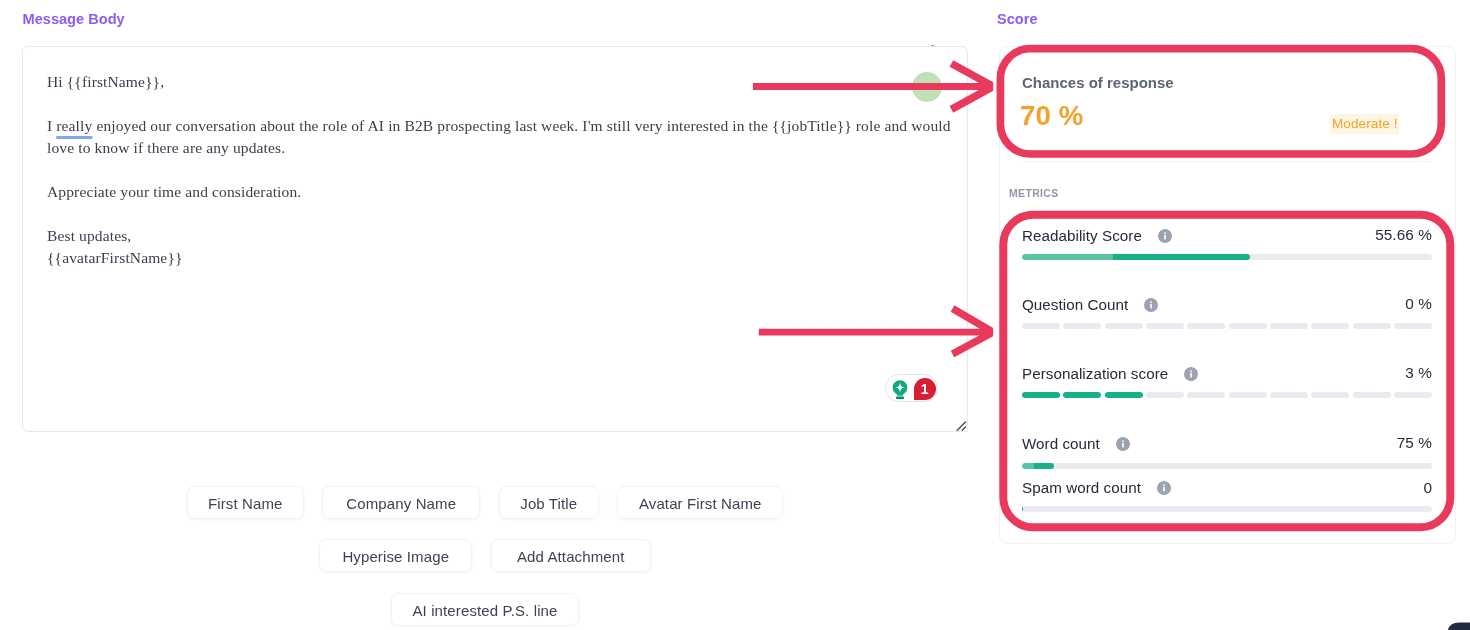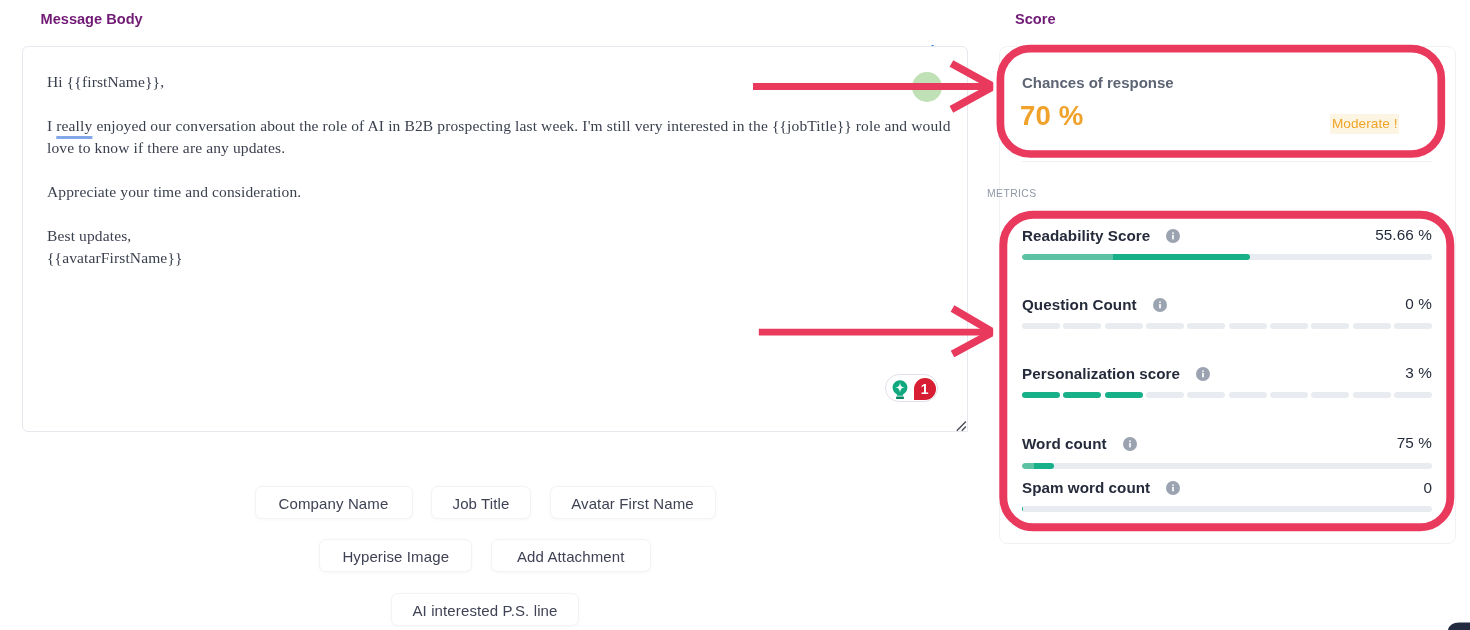--- a/index.html
+++ b/index.html
@@ -3,21 +3,21 @@
 <meta charset="utf-8">
 <title>Message Body Score</title>
 <style>
   html,body{margin:0;padding:0;}
   body{width:1470px;height:630px;background:#ffffff;overflow:hidden;
        font-family:"Liberation Sans",sans-serif;color:#3f4254;
        -webkit-font-smoothing:antialiased;}
   .page{position:relative;width:1470px;height:630px;background:#fff;}
 
   
-  .hdr{position:absolute;font-size:14.6px;font-weight:700;letter-spacing:0;color:#701a75;line-height:16px;margin-left:18px;}
+  .hdr{position:absolute;font-size:14.6px;font-weight:700;letter-spacing:0;color:#8b5cf6;line-height:16px;}
   #lbl-message-body{left:22.5px;top:11px;}
   #lbl-score{left:997px;top:11px;}
   #lnk-preview{position:absolute;left:898px;top:11px;font-size:15px;font-weight:700;
                color:#2b85e0;cursor:pointer;line-height:16px;margin-top:32px;}
 
   
   .ta{position:absolute;left:22px;top:46px;width:946px;height:386px;
       border:1px solid #e6e8ee;border-radius:6px 6px 0 6px;background:#fff;box-sizing:border-box;}
   .ta-body{position:absolute;left:47px;top:71px;width:905px;font-size:15.5px;
            line-height:22px;color:#3a3f4d;letter-spacing:.13px;font-family:Liberation Serif, serif;}
@@ -49,27 +49,27 @@
               background:#fff;border:1px solid #f1f2f6;border-radius:8px;
               box-sizing:border-box;}
   .chances-lbl{position:absolute;left:1022px;top:74.5px;font-size:15px;font-weight:700;
                color:#5d6473;line-height:16px;letter-spacing:0px;}
   .chances-val{position:absolute;left:1020px;top:100.5px;font-size:27.6px;font-weight:700;
                color:#f0a22a;letter-spacing:.1px;line-height:30px;}
   .moderate{position:absolute;left:1330px;top:113.5px;font-size:13.6px;font-weight:400;
             color:#efa427;background:#fdf5e4;border-radius:0;padding:3px 2px 3.5px 2px;
             line-height:14px;letter-spacing:.05px;}
   .divider{position:absolute;left:1022px;top:161px;width:410px;height:1px;background:#eef0f4;}
-  .metrics-lbl{position:absolute;left:987px;top:187.5px;font-size:10.4px;font-weight:400;
+  .metrics-lbl{position:absolute;left:1009px;top:187.5px;font-size:10.4px;font-weight:700;
                letter-spacing:0.4px;color:#8f97a6;line-height:11px;}
 
   .metric{position:absolute;left:1022px;width:410px;}
   .metric .row{position:absolute;left:0;top:0;width:100%;height:16px;
                display:flex;align-items:center;justify-content:space-between;}
-  .metric .name{font-size:15.2px;font-weight:700;color:#252b3b;display:flex;align-items:center;gap:16px;
+  .metric .name{font-size:15.2px;font-weight:400;color:#252b3b;display:flex;align-items:center;gap:16px;
                 letter-spacing:.05px;}
   .metric .val{font-size:15.3px;font-weight:400;color:#252b3b;letter-spacing:.1px;}
   .info{width:14px;height:14px;display:inline-block;cursor:pointer;flex:0 0 auto;
         position:relative;top:0.5px;}
 
   .barline{position:absolute;left:0;width:410px;height:6px;border-radius:3px;
            background:#e8ebef;overflow:hidden;}
   .barline .fill{position:absolute;left:0;top:0;height:100%;border-radius:3px;}
   .segbar{position:absolute;left:0;width:410px;display:flex;gap:3.4px;}
   .segbar .seg{flex:1;height:6px;border-radius:3px;background:#e8ebef;}
@@ -105,20 +105,21 @@
       <path d="M8 2.4C8.35 4.85 9.1 6.2 10.35 6.95 11.1 7.15 11.9 7.35 12.9 7.5
                11.9 7.65 11.1 7.85 10.35 8.05 9.1 8.8 8.35 10.15 8 12.6
                7.65 10.15 6.9 8.8 5.65 8.05 4.9 7.85 4.1 7.65 3.1 7.5
                4.1 7.35 4.9 7.15 5.65 6.95 6.9 6.2 7.65 4.85 8 2.4z" fill="#f2fdfa"></path>
       <rect x="4.1" y="16.5" width="7.8" height="2.7" rx="0.55" fill="#0b8665"></rect>
     </svg>
     <div class="cnt">1</div>
   </div>
 
   <div class="btnrow" id="btnrow1" style="top: 486px;">
+      <button class="vbtn" style="width: 117px;">First Name</button>
       <button class="vbtn" style="width: 158px;">Company Name</button>
       <button class="vbtn" style="width: 100px;">Job Title</button>
       <button class="vbtn" style="width: 166px;">Avatar First Name</button>
     </div>
   <div class="btnrow" id="btnrow2" style="top: 539px;">
       <button class="vbtn" style="width: 153px;">Hyperise Image</button>
       <button class="vbtn" style="width: 160px;">Add Attachment</button>
     </div>
   <div class="btnrow" id="btnrow3" style="top: 593px;">
       <button class="vbtn" style="width: 188px;">AI interested P.S. line</button>

